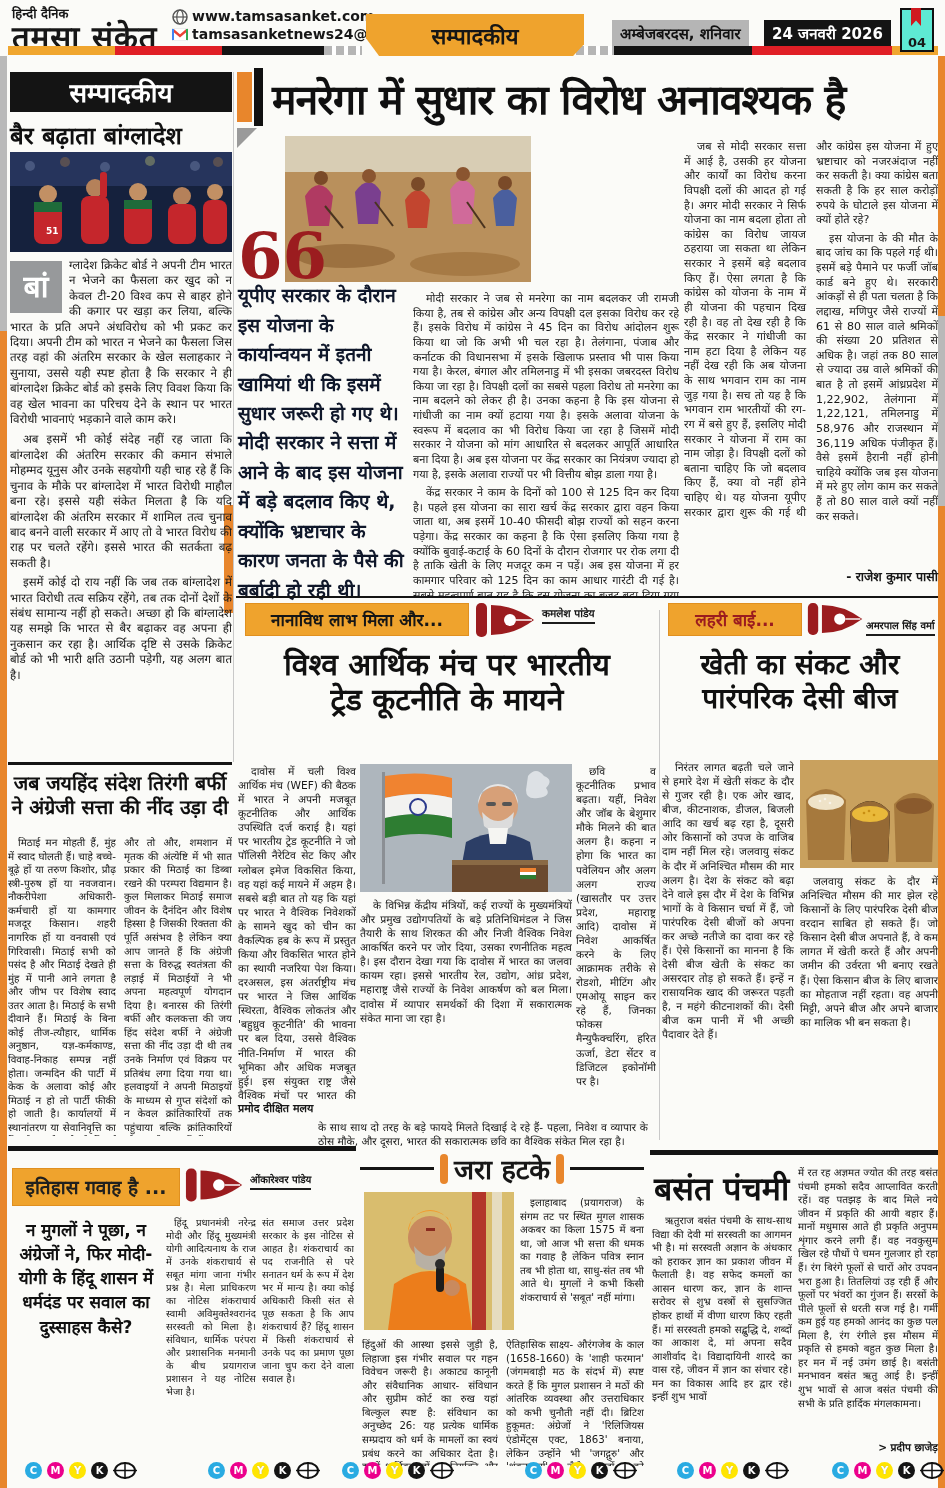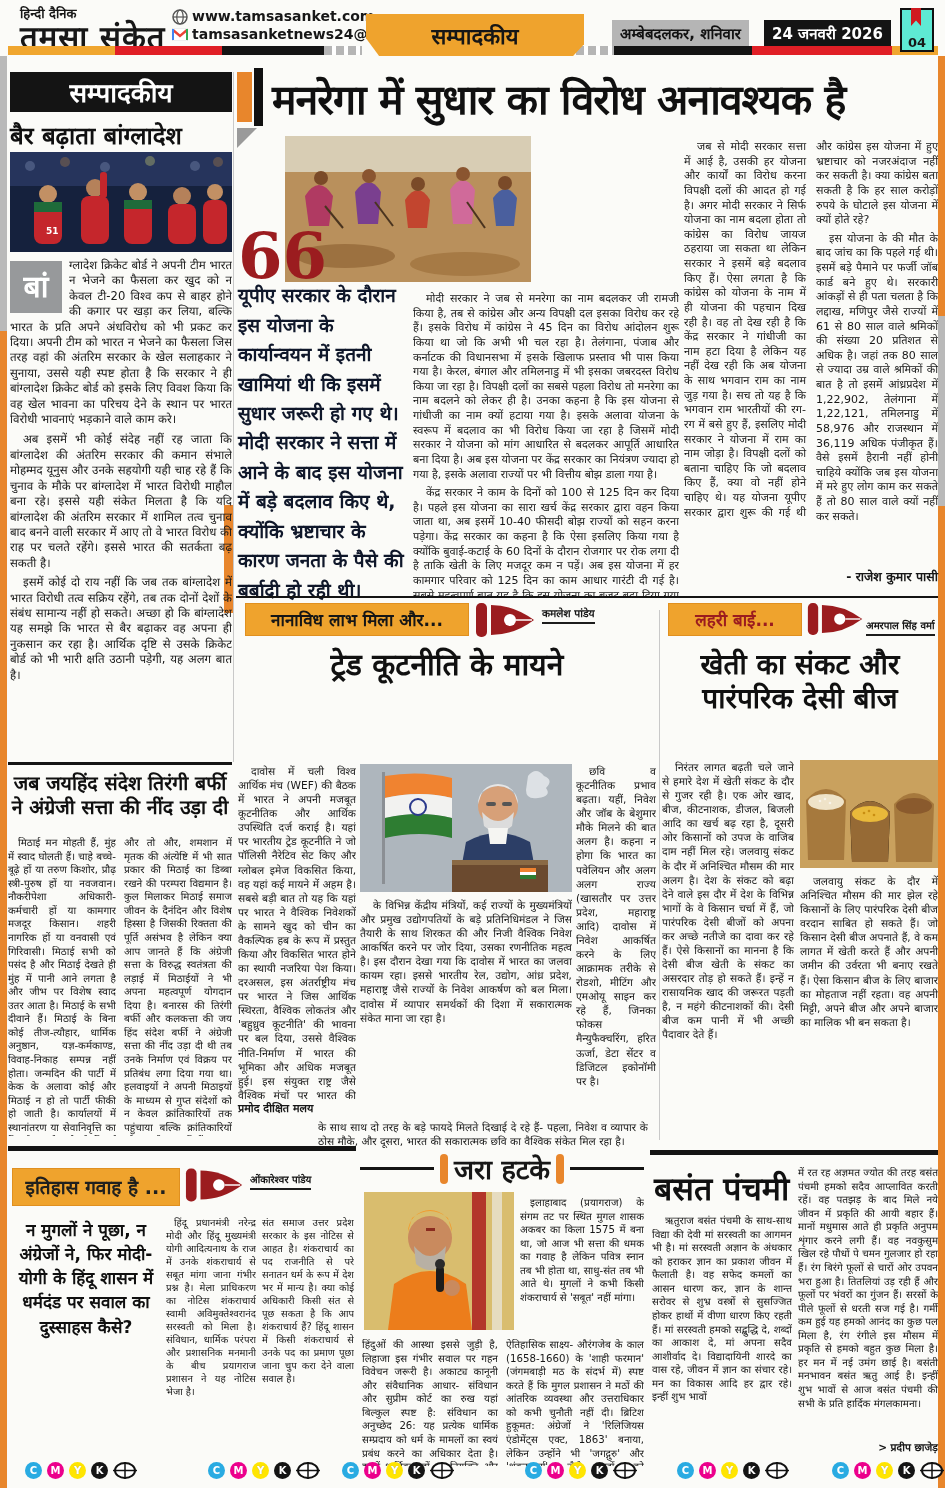--- a/index.html
+++ b/index.html
@@ -55,21 +55,21 @@
      display:flex;align-items:center;justify-content:center;}
   .dot.c{background:#29abe2;}.dot.m{background:#ec008c;}.dot.y{background:#ffe500;color:#fff;text-shadow:0 0 1px #999;}
   .dot.k{background:#141414;}
   .thick-rule{background:#141414;}
 </style>
 </head>
 <body>
 
 <div class="page">
 
-  <div class="abs" style="left:12px;top:4px;margin-left:8px;">
+  <div class="abs" style="left:12px;top:4px;">
     <div class="daily">हिन्दी दैनिक</div>
     <div class="papername">तमसा संकेत</div>
   </div>
   <div class="abs contact" style="left:172px;top:8px;">
     <div class="row">
       <svg width="16" height="16" viewBox="0 0 16 16">
         <circle cx="8" cy="8" r="7" fill="none" stroke="#555" stroke-width="1.5"></circle>
         <ellipse cx="8" cy="8" rx="3.2" ry="7" fill="none" stroke="#555" stroke-width="1.2"></ellipse>
         <line x1="1" y1="8" x2="15" y2="8" stroke="#555" stroke-width="1.2"></line>
       </svg>
@@ -96,21 +96,21 @@
       <span class="seg-k" style="width:138px"></span>
     <span class="seg-r" style="width:140px"></span>
       <span class="seg-y" style="width:46px"></span>
   </div>
 
   <div class="abs center-banner" style="left:366px;top:14px;width:218px;height:42px;">
     <span>सम्पादकीय</span>
   </div>
 
   <div class="abs citybox" style="left:612px;top:20px;height:26px;">
-    <span>अम्बेबदलकर, शनिवार</span>
+    <span>अम्बेजबरदस, शनिवार</span>
   </div>
   <div class="abs datebox" style="left:764px;top:20px;height:26px;">
     <span>24 जनवरी 2026</span>
   </div>
   <div class="abs pageicon" style="left:900px;top:8px;">
     <div class="bm"></div>
     <div class="num">04</div>
   </div>
 
   <div class="abs rail" style="left:0;top:56px;height:1432px;background:linear-gradient(#b9b9b9 0 275px,#e8862c 275px);"></div>
@@ -210,20 +210,21 @@
   </div>
   <svg class="abs" style="left:474px;top:600px;" width="64" height="40" viewBox="0 0 64 40">
     <rect x="2" y="3" width="11" height="34" rx="5" fill="#9b1c1f"></rect>
     <path d="M17 5 Q40 5 60 20 Q40 35 17 35 Z" fill="#9b1c1f"></path>
     <circle cx="36" cy="20" r="6" fill="#fff"></circle>
       <line x1="42" y1="20" x2="58" y2="20" stroke="#fff" stroke-width="1.5"></line>
   </svg>
   <div class="abs columnist" style="left:542px;top:606px;font-size:10.5px;">कमलेश पांडेय</div>
 
   <div class="abs hl" style="left:238px;top:648px;width:418px;text-align:center;font-size:30px;line-height:1.15;">
+    <div>विश्व आर्थिक मंच पर भारतीय</div>
     <div>ट्रेड कूटनीति के मायने</div>
   </div>
 
   <div class="abs jt" style="left:238px;top:764px;width:118px;height:338px;font-size:10.6px;">
     <p>दावोस में चली विश्व आर्थिक मंच (WEF) की बैठक में भारत ने अपनी मजबूत कूटनीतिक और आर्थिक उपस्थिति दर्ज कराई है। यहां पर भारतीय ट्रेड कूटनीति ने जो पॉलिसी नैरेटिव सेट किए और ग्लोबल इमेज विकसित किया, वह यहां कई मायने में अहम है। सबसे बड़ी बात तो यह कि यहां पर भारत ने वैश्विक निवेशकों के सामने खुद को चीन का वैकल्पिक हब के रूप में प्रस्तुत किया और विकसित भारत होने का स्थायी नजरिया पेश किया। दरअसल, इस अंतर्राष्ट्रीय मंच पर भारत ने जिस आर्थिक स्थिरता, वैश्विक लोकतंत्र और 'बहुध्रुव कूटनीति' की भावना पर बल दिया, उससे वैश्विक नीति-निर्माण में भारत की भूमिका और अधिक मजबूत हुई। इस संयुक्त राष्ट्र जैसे वैश्विक मंचों पर भारत की आवाज को नई धार मिली।</p>
   </div>
   <div class="abs byline" style="left:238px;top:1100px;width:118px;font-size:11px;">प्रमोद दीक्षित मलय</div>
 
   <svg class="abs" style="left:360px;top:764px;" width="212" height="128" viewBox="0 0 212 128">
     <rect width="212" height="128" fill="#aeb6bd"></rect>

